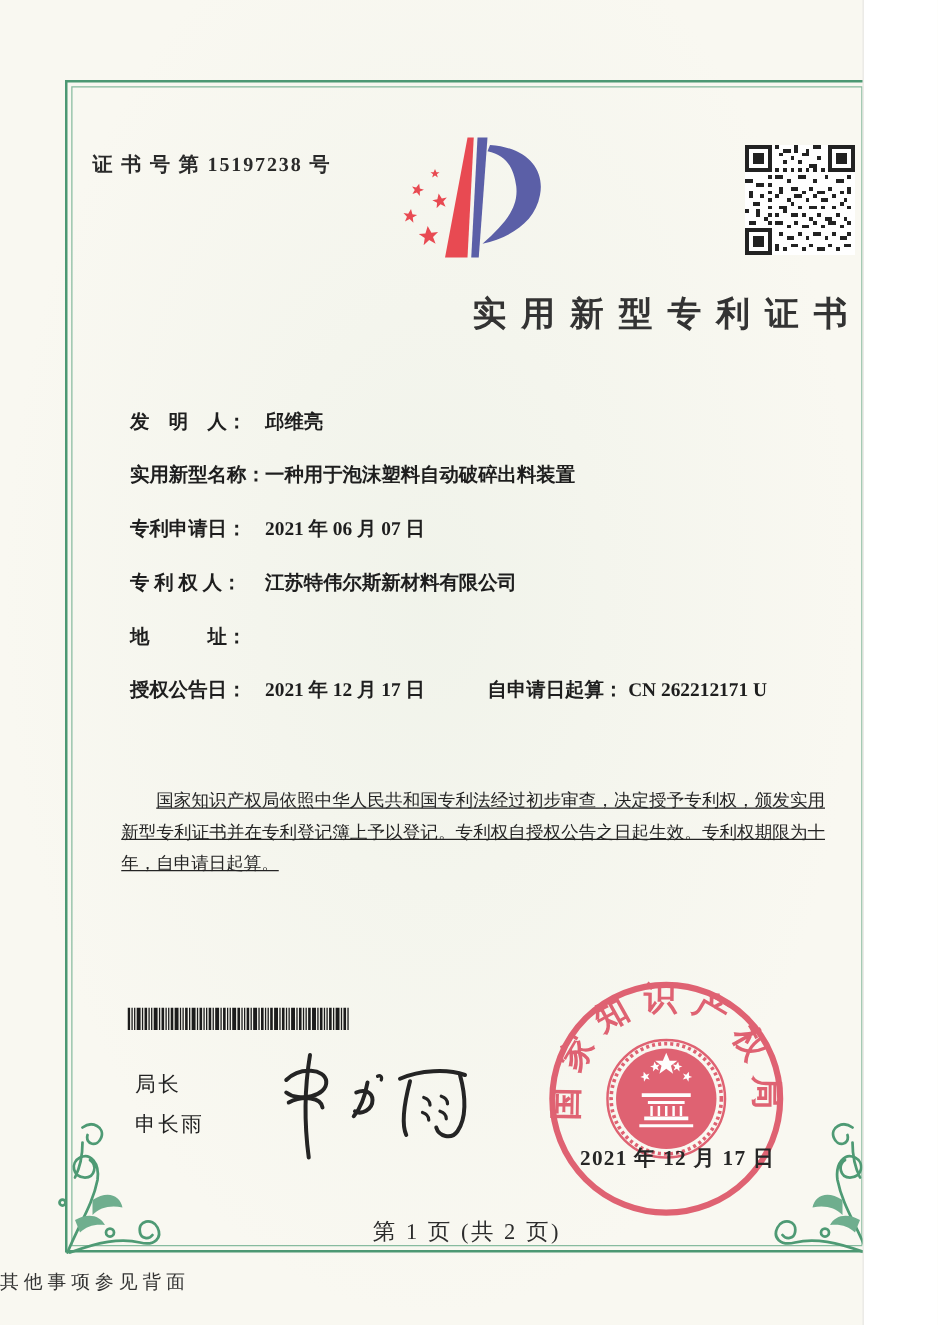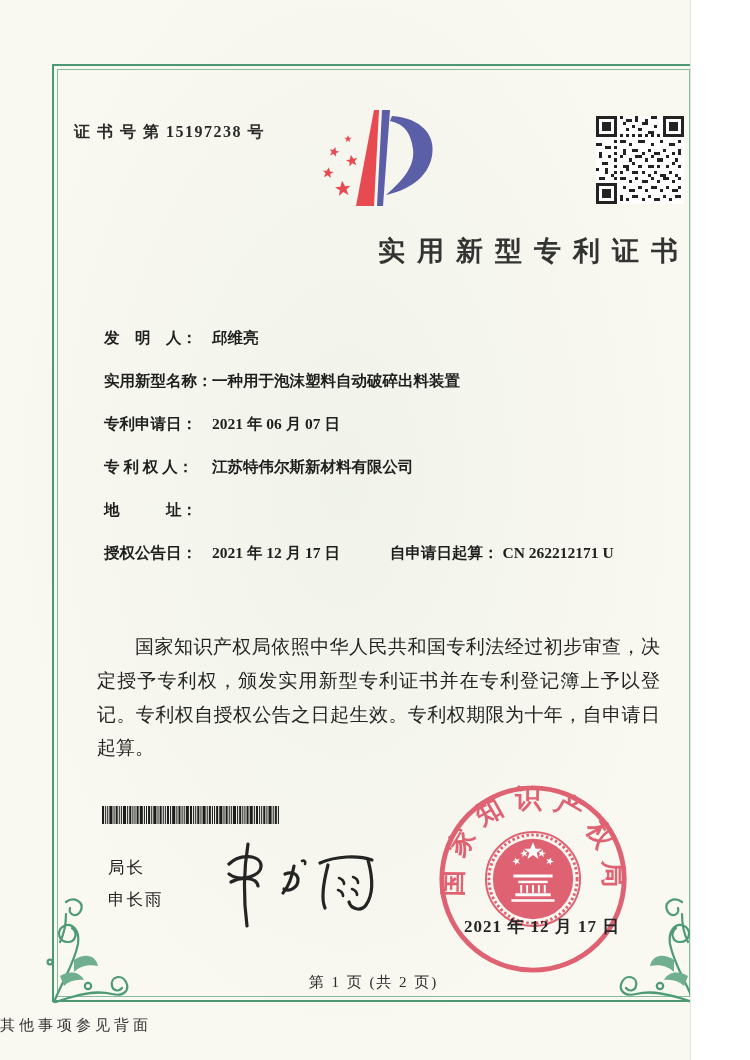--- a/index.html
+++ b/index.html
@@ -20,35 +20,35 @@
   .qr{position:absolute;left:596px;top:116px;width:88px;height:88px;}
   .title{position:absolute;left:0;top:233px;width:100%;text-align:right;
     font-size:27px;font-weight:700;letter-spacing:12px;text-indent:12px;color:#333;}
   .fields{position:absolute;left:104px;top:329px;width:562px;}
   .frow{display:flex;margin-bottom:26px;font-size:15.5px;line-height:17px;
     font-weight:600;color:#1e1e1e;white-space:nowrap;}
   .flabel{flex:none;width:108px;}
   .flabel.l2{width:auto;margin-right:4px;}
   .fvalue{flex:none;}
   .fvalue.fvw{width:178px;}
-  .paras{position:absolute;left:97px;top:630px;width:563px;font-size:19px;
-    line-height:1.78;text-align:justify;color:#242424;font-weight:500;}
+  .paras{position:absolute;left:97px;top:630px;width:563px;font-size:14px;
+    line-height:1.78;text-align:justify;color:#242424;font-weight:500;text-decoration:underline;}
   .paras p{margin:0;text-indent:2em;}
   .barcode{position:absolute;left:102px;top:806px;width:178px;height:18px;}
   .sig-block{position:absolute;left:108px;top:858px;font-size:16.5px;font-weight:400;
     letter-spacing:2px;color:#222;line-height:20px;}
   .sig-block .line2{margin-top:12px;}
   .signature{position:absolute;left:212px;top:834px;width:185px;height:100px;}
   .seal{position:absolute;left:435px;top:781px;width:196px;height:196px;opacity:.92;}
   .seal-ring-text{font-size:27px;font-weight:700;letter-spacing:11px;fill:#dd5668;
     font-family:"Liberation Serif",serif;}
   .seal-date{position:absolute;left:464px;top:915px;font-size:17px;font-weight:600;
     letter-spacing:1px;color:#262626;z-index:5;}
   .page-info{position:absolute;left:52px;top:973px;width:643px;text-align:center;
-    font-size:15px;letter-spacing:2px;color:#2c2c2c;}
+    font-size:18px;letter-spacing:2px;color:#2c2c2c;}
   .back-note{position:absolute;left:0;top:1016px;width:720px;text-align:left;
     font-size:15px;letter-spacing:4px;font-weight:500;color:#333;}
   .flourish{position:absolute;width:112px;height:112px;}
   .flourish.bl{left:26px;top:898px;}
   .flourish.br{left:610px;top:898px;transform:scaleX(-1);}
   svg{display:block;}
 </style>
 </head>
 <body>
 

